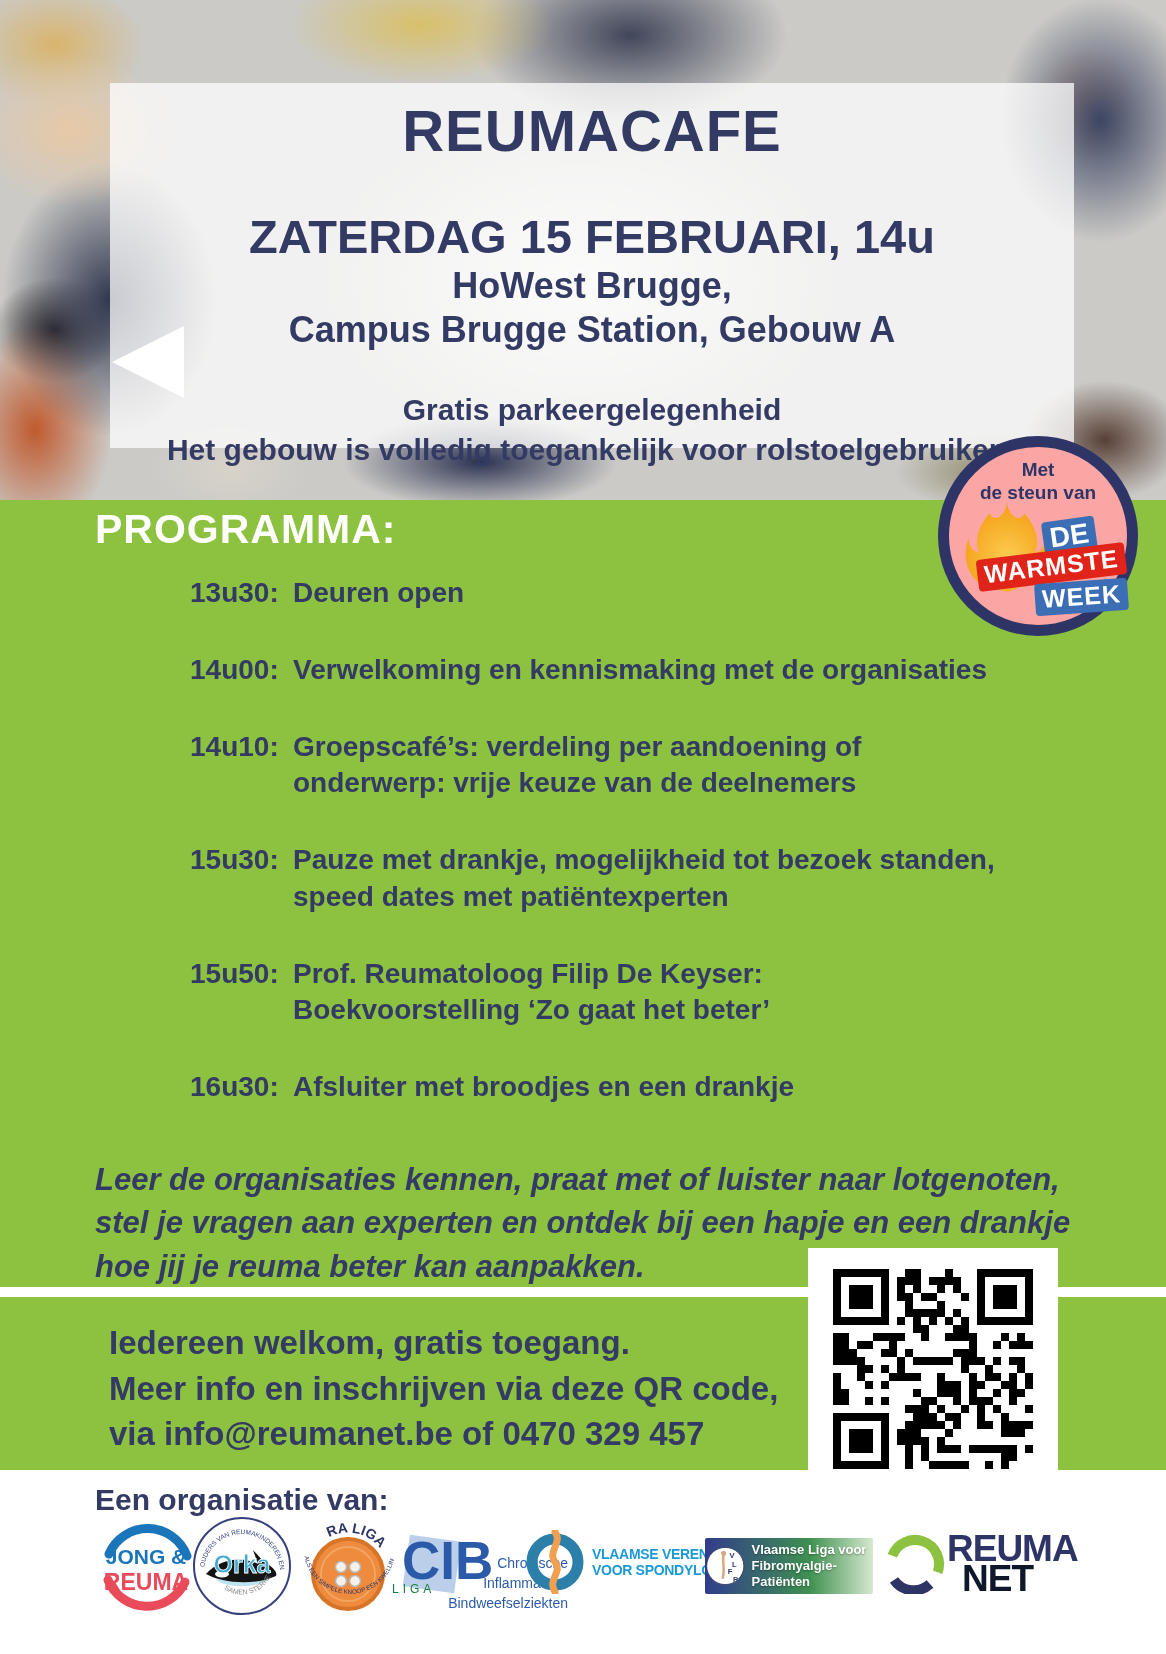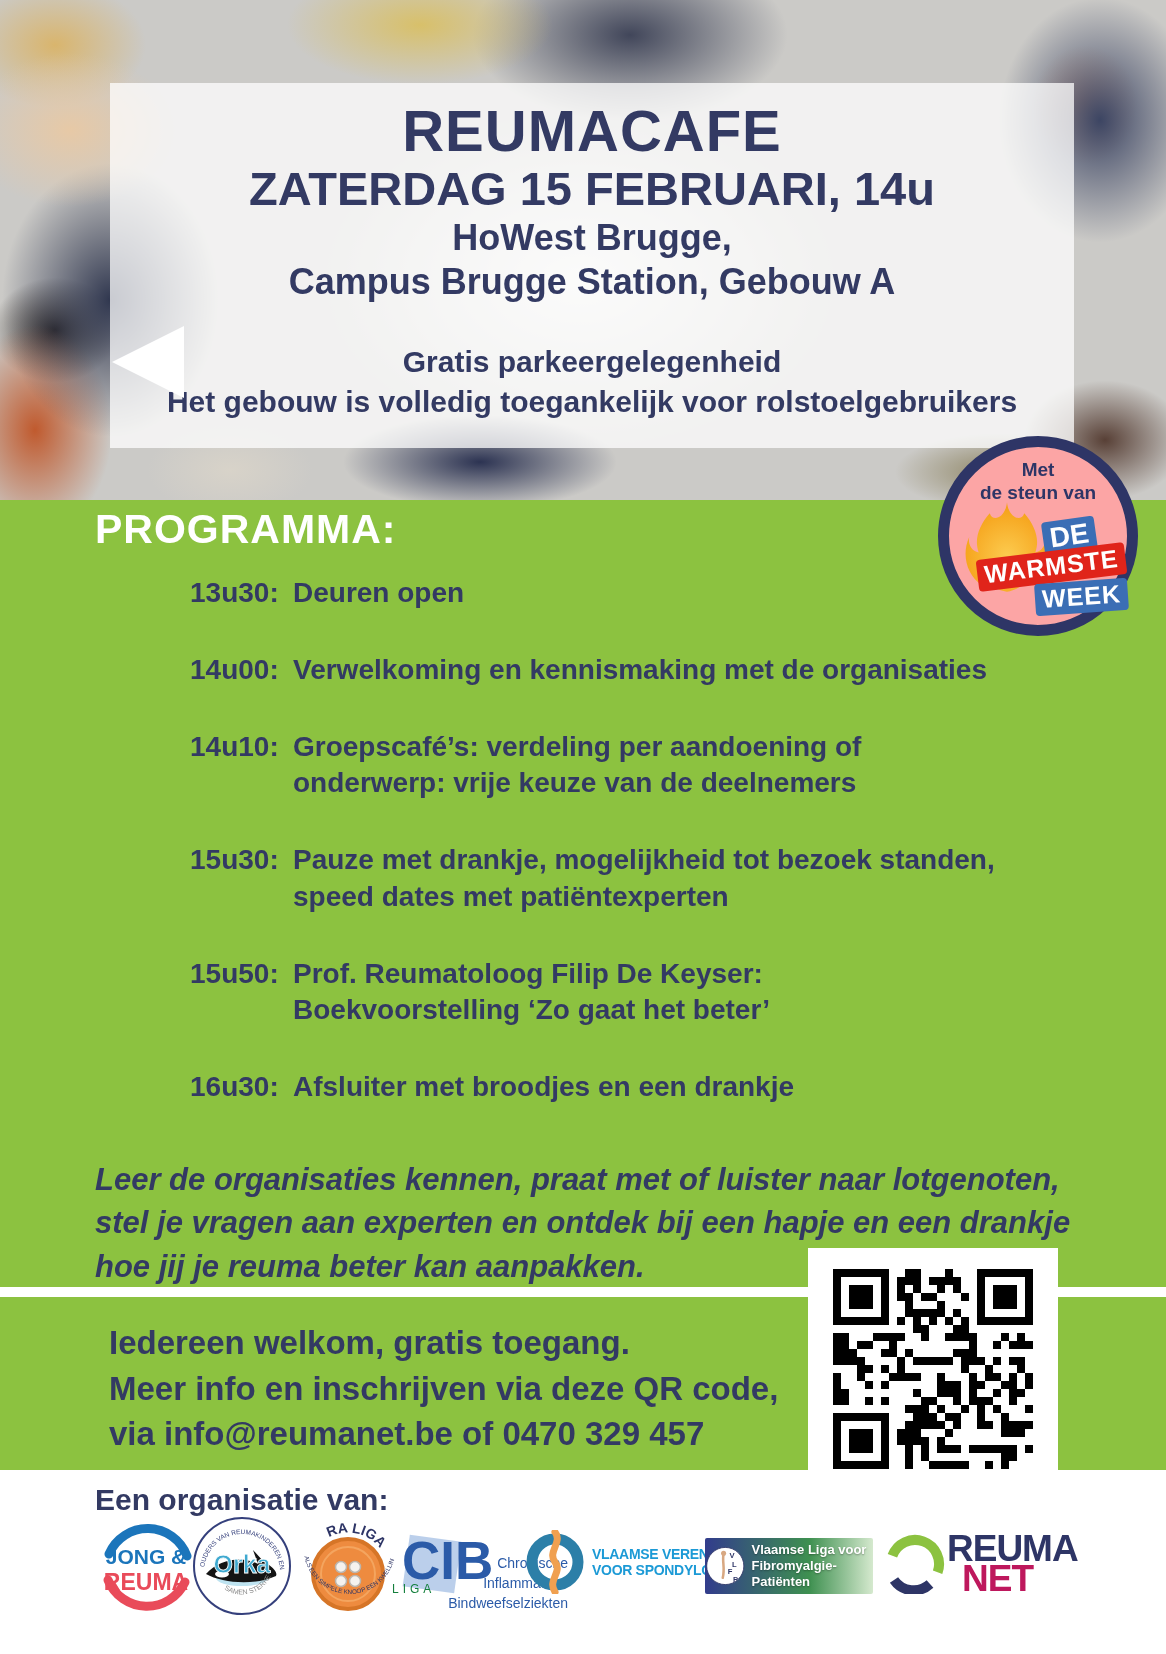--- a/index.html
+++ b/index.html
@@ -30,21 +30,21 @@
       radial-gradient(ellipse 320px 210px at 580px 280px,#efefed 0%,rgba(239,239,237,0) 80%);
   }
   
   .overlay{
     position:absolute;left:110px;top:83px;width:964px;height:365px;
     background:rgba(255,255,255,0.74);
     display:flex;flex-direction:column;align-items:center;text-align:center;
     padding-top:18px;box-sizing:border-box;
   }
   .ov-title{font-size:58px;font-weight:bold;line-height:1.05;letter-spacing:1px;}
-  .ov-date{font-size:47px;font-weight:bold;line-height:1.15;}
+  .ov-date{font-size:47px;font-weight:bold;line-height:1.15;margin-top:48px;}
   .ov-venue{font-size:36px;font-weight:bold;line-height:1.22;white-space:pre-line;}
   .ov-info{font-size:30px;font-weight:bold;line-height:1.35;margin-top:38px;white-space:pre-line;}
   .overlay-pointer{
     position:absolute;left:112px;top:326px;width:72px;height:72px;background:#ffffff;
     clip-path:polygon(100% 0,100% 100%,0 50%);
   }
   
   .badge{
     position:absolute;left:938px;top:436px;width:200px;height:200px;border-radius:50%;
     background:#fca5a5;border:11px solid #2E3566;box-sizing:border-box;z-index:5;
@@ -93,21 +93,21 @@
   .cib-desc{position:absolute;left:58px;top:22px;font-size:14px;color:#2B5BA8;line-height:1.42;white-space:pre-line;text-align:right;width:120px;}
   .logo-spondylo{left:524px;top:60px;display:flex;align-items:center;}
   .spondylo-desc{font-size:14px;font-weight:bold;color:#1C9AD6;line-height:1.15;white-space:pre-line;margin-left:6px;letter-spacing:-0.3px;}
   .logo-vlfp{left:705px;top:68px;width:168px;height:56px;border-radius:2px;
     background:linear-gradient(90deg,#323C8C 0%,#3E9050 62%,#D5E9CE 100%);
     display:flex;align-items:center;}
   .vlfp-desc{font-size:13px;font-weight:bold;color:#ffffff;line-height:1.25;white-space:pre-line;margin-left:6px;text-shadow:0 1px 2px rgba(0,0,0,.35);}
   .logo-reumanet{left:885px;top:64px;display:flex;align-items:flex-start;}
   .reumanet-words{margin-left:2px;line-height:.82;}
   .reumanet-w1{font-size:37px;font-weight:bold;color:#2E3566;letter-spacing:-1px;}
-  .reumanet-w2{font-size:37px;font-weight:bold;color:#be185d;letter-spacing:-1px;margin-left:15px;}
+  .reumanet-w2{font-size:37px;font-weight:bold;color:#0f172a;letter-spacing:-1px;margin-left:15px;}
 </style>
 </head>
 <body>
 
 <div class="poster">
 
   <div class="photo"></div>
 
   <div class="overlay">
     <div class="ov-title">REUMACAFE</div>

